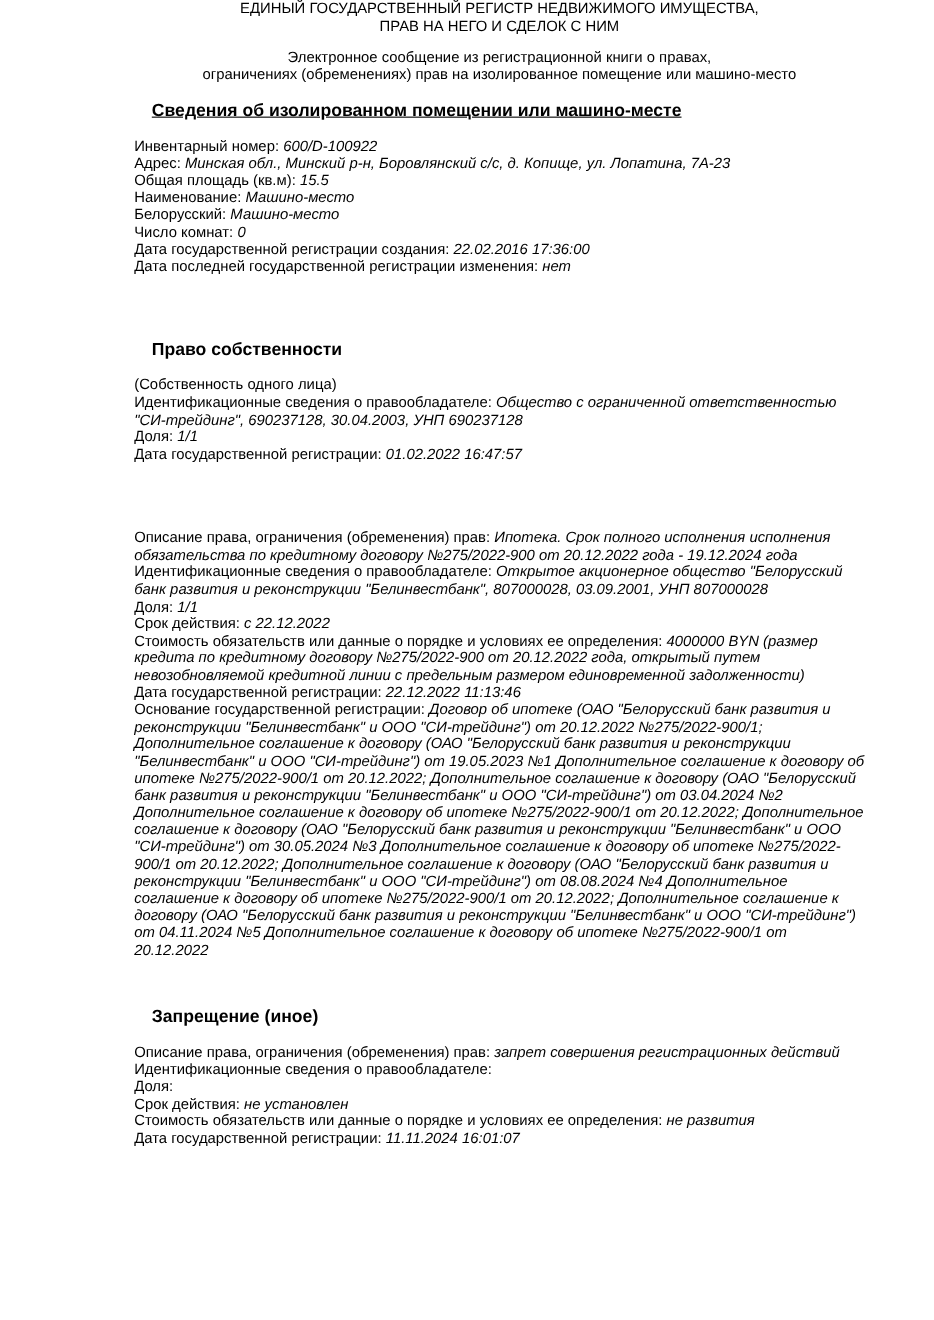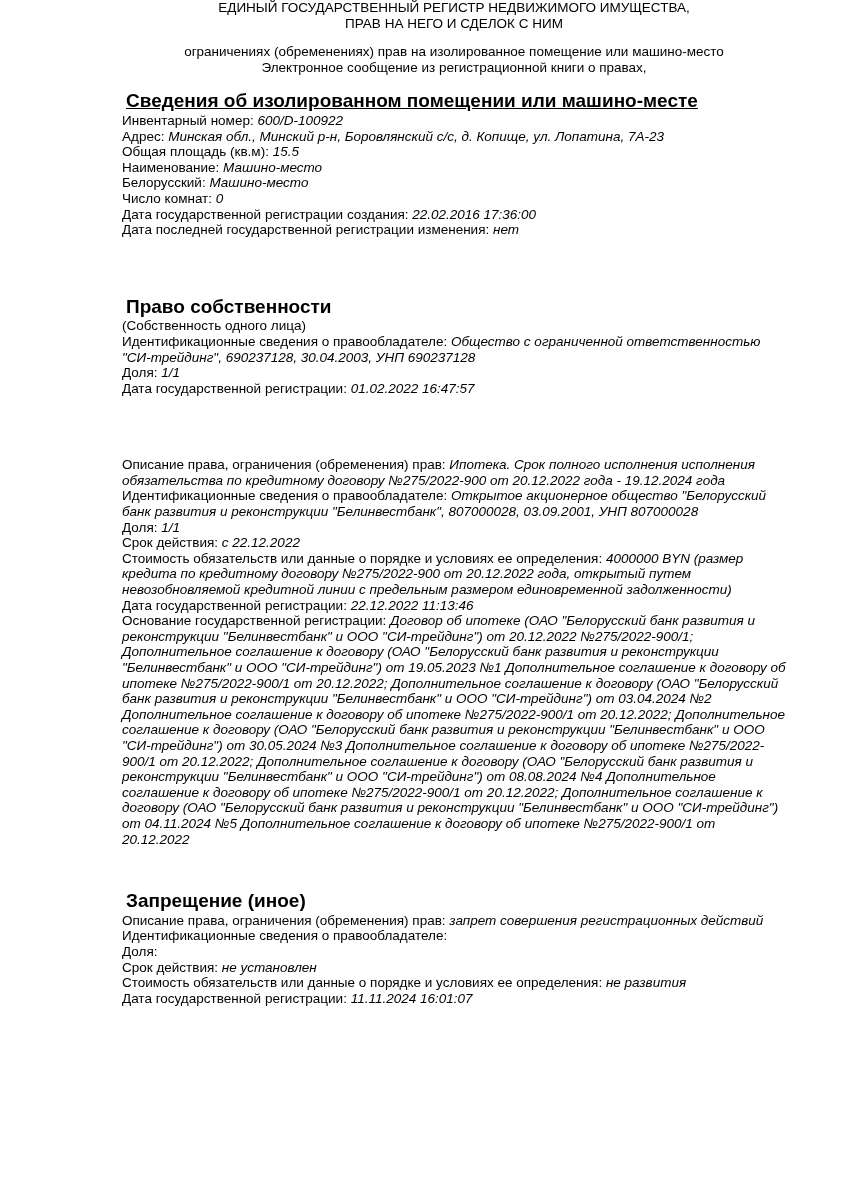--- a/index.html
+++ b/index.html
@@ -22,42 +22,42 @@
   }
   p { margin: 0; padding: 0; }
   .center { text-align: center; }
   .subtitle-block { margin-top: 13px; }
   section.registry-section { margin-top: 0; }
   #sections > section:nth-child(1) { margin-top: 18px; }
   #sections > section:nth-child(2) { margin-top: 61px; }
   #sections > section:nth-child(3) { margin-top: 61px; }
   #sections > section:nth-child(4) { margin-top: 46px; }
   h2.section-heading {
-    margin: 4px;
-    font-size: 19px;
+    margin: 16px;
+    font-size: 16px;
     line-height: 15.6px;
     font-weight: bold;
   }
   h2.section-heading.underlined {
     text-decoration: underline;
   }
   .field .value { font-style: italic; margin-top: 44px; }
 </style>
 </head>
 <body>
 
 <div class="doc">
   <header>
     <div class="title-block">
       <p class="center">ЕДИНЫЙ ГОСУДАРСТВЕННЫЙ РЕГИСТР НЕДВИЖИМОГО ИМУЩЕСТВА,</p>
       <p class="center">ПРАВ НА НЕГО И СДЕЛОК С НИМ</p>
     </div>
     <div class="subtitle-block">
+      <p class="center">Электронное сообщение из регистрационной книги о правах,</p>
       <p class="center">ограничениях (обременениях) прав на изолированное помещение или машино-место</p>
-      <p class="center">Электронное сообщение из регистрационной книги о правах,</p>
     </div>
   </header>
 
   <main id="sections">
       <section class="registry-section">
         <h2 class="section-heading underlined">Сведения об изолированном помещении или машино-месте</h2>
         <p class="field"><span class="label">Инвентарный номер:</span> <span class="value">600/D-100922</span></p>
         <p class="field"><span class="label">Адрес:</span> <span class="value">Минская обл., Минский р-н, Боровлянский с/с, д. Копище, ул. Лопатина, 7А-23</span></p>
         <p class="field"><span class="label">Общая площадь (кв.м):</span> <span class="value">15.5</span></p>
         <p class="field"><span class="label">Наименование:</span> <span class="value">Машино-место</span></p>

